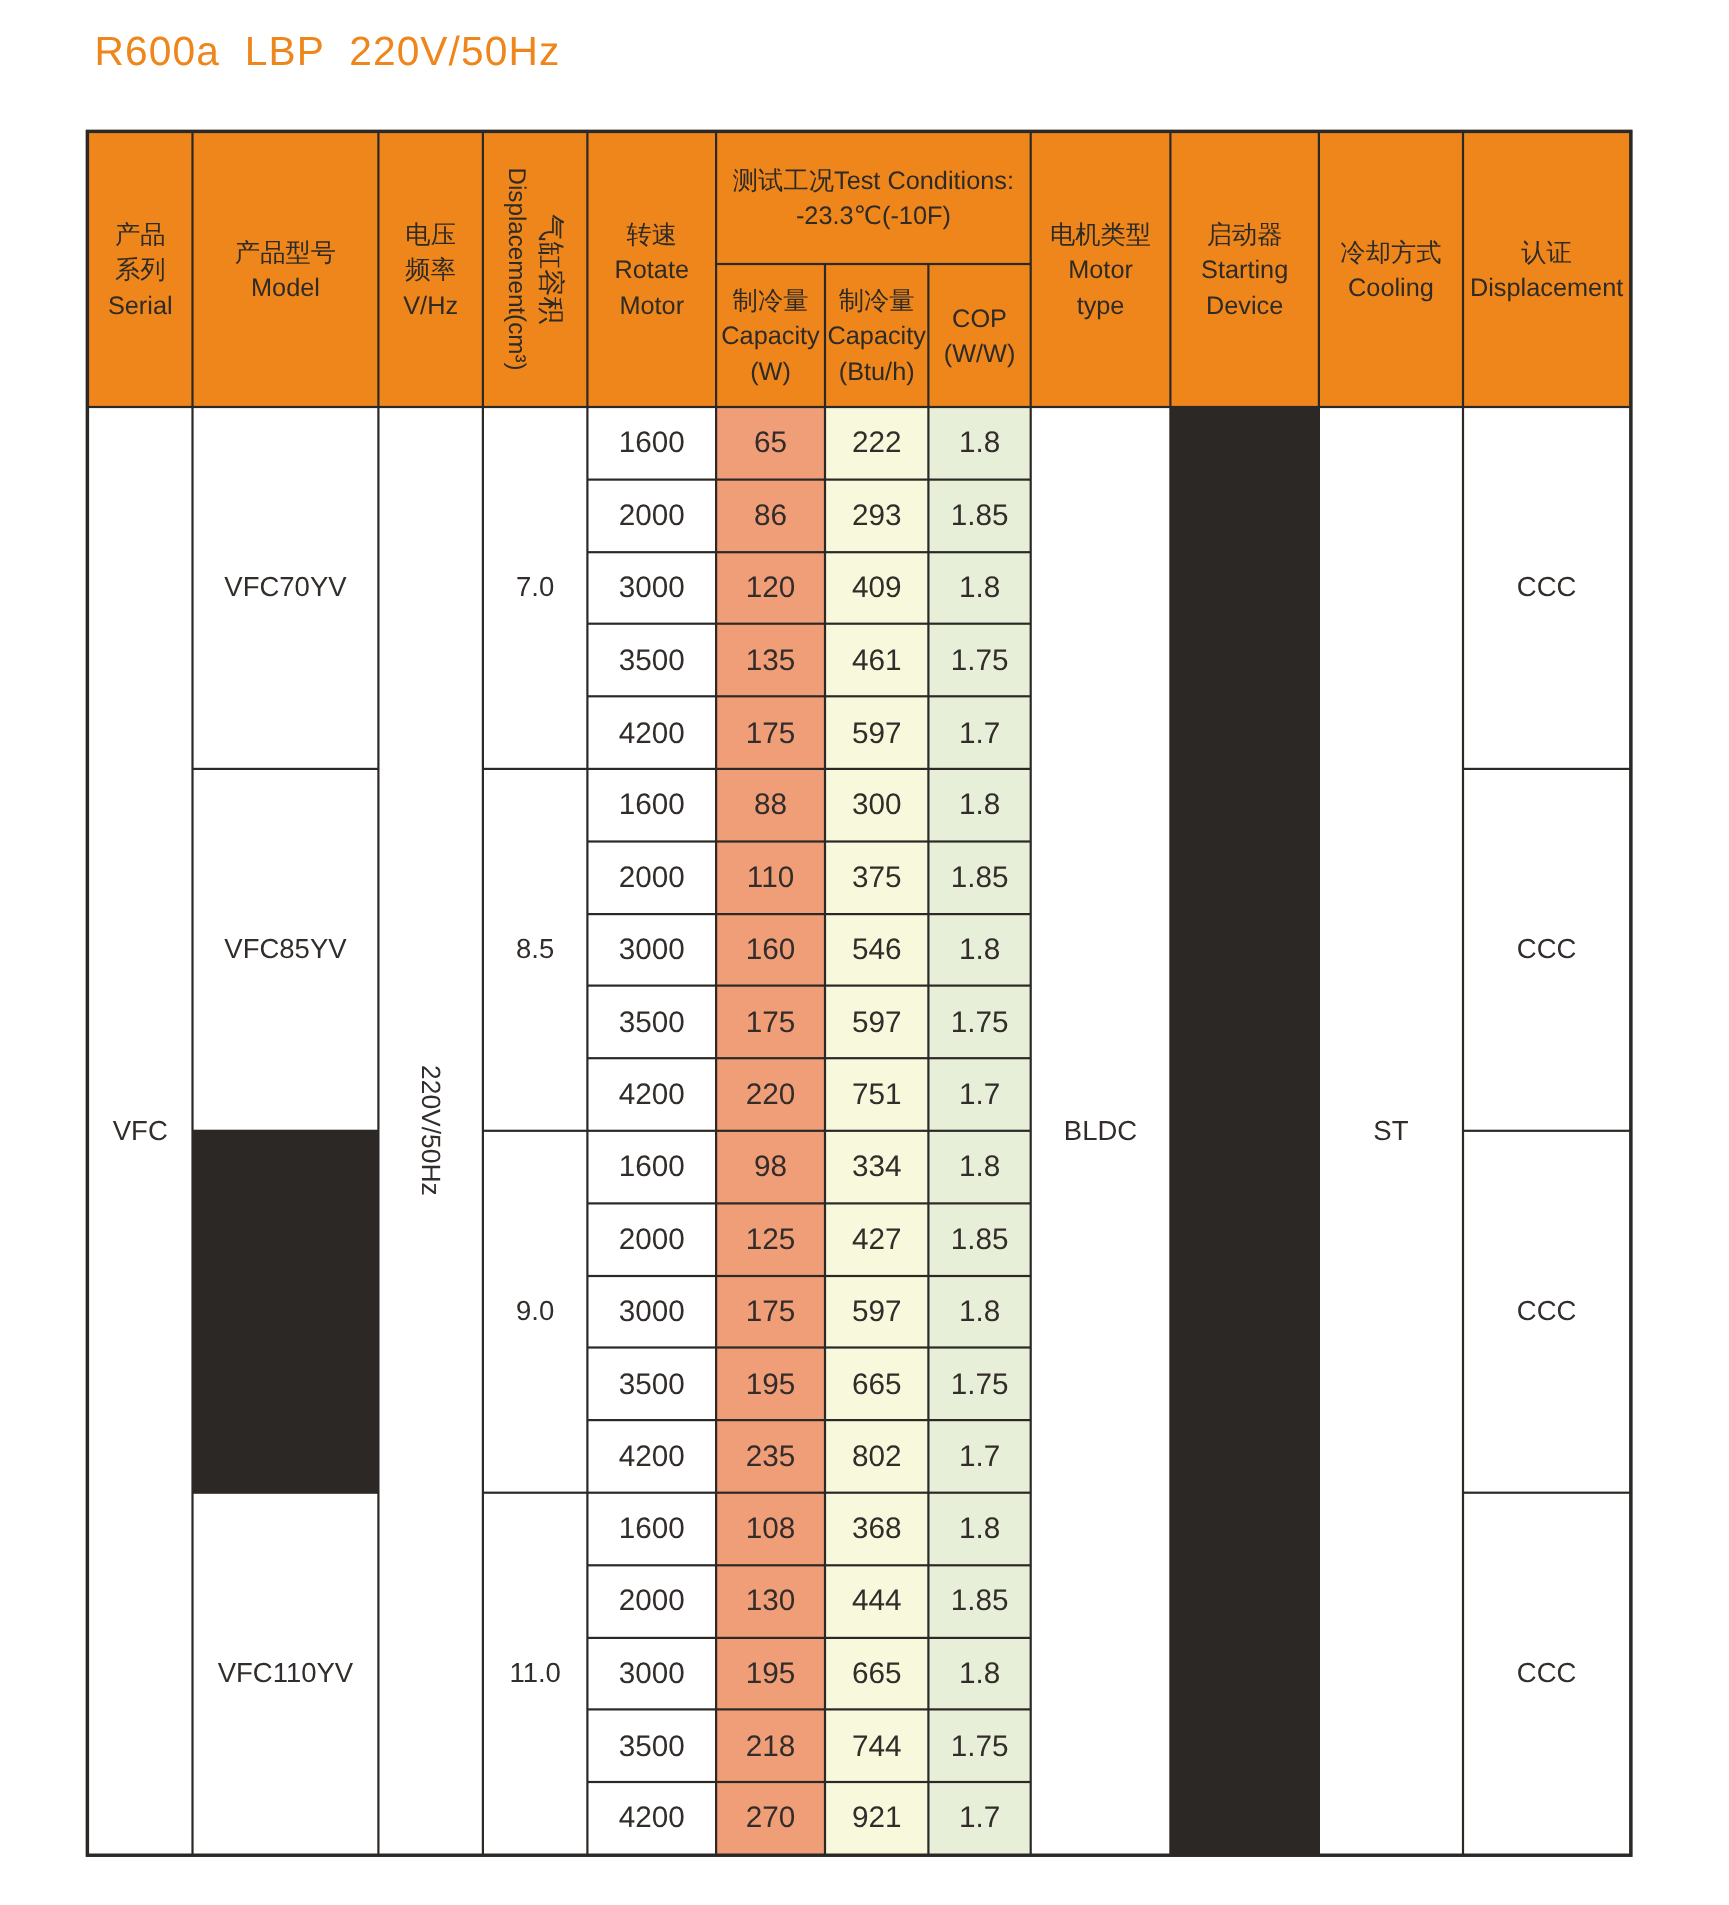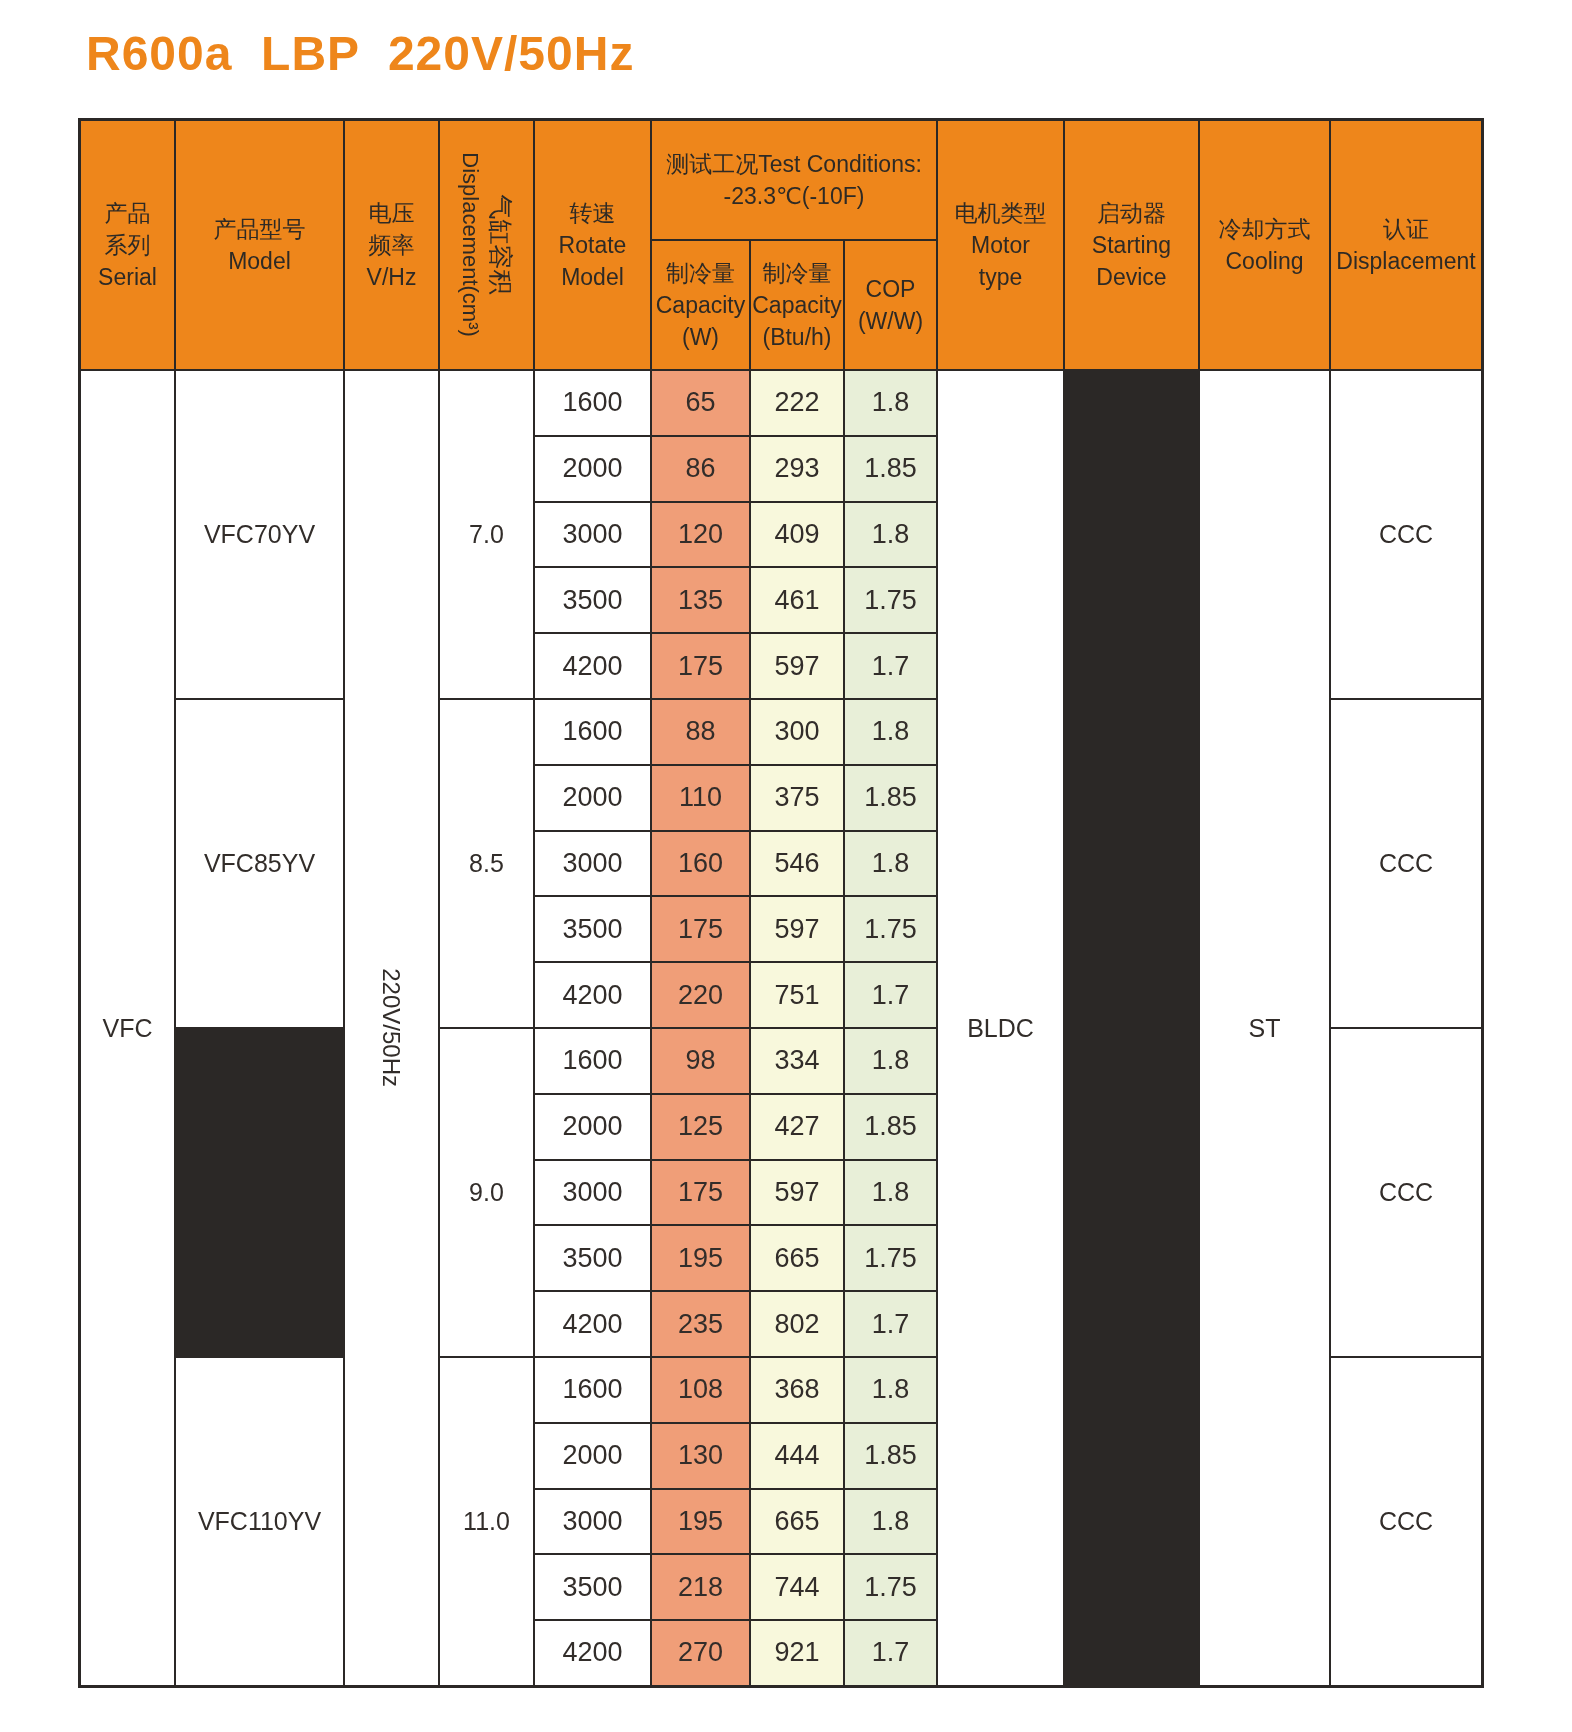--- a/index.html
+++ b/index.html
@@ -11,21 +11,21 @@
     --ink:#322D2A;
   }
   html,body{margin:0;padding:0;background:#ffffff;}
   body{
     width:1572px;height:1732px;position:relative;
     font-family:"Liberation Sans","DejaVu Sans",sans-serif;
     color:var(--ink);
   }
   .page-title{
     position:absolute;left:86px;top:26px;
-    font-size:48px;font-weight:bold;color:var(--orange);
+    font-size:37px;font-weight:normal;color:var(--orange);
     white-space:pre;letter-spacing:1px;
   }
   .spec-table{
     position:absolute;left:78px;top:118px;
     display:grid;
     grid-template-columns:93px 167px 93px 93px 115px 97px 92px 91px 125px 133px 129px 150px;
     grid-template-rows:118px 128px repeat(20,63.8px);
     gap:2px;
     background:var(--line);
     border:3px solid var(--line);
@@ -68,21 +68,21 @@
 频率
 V/Hz</div>
   <div class="cell hdr" style="grid-area:1/4/3/5">
     <div class="vtext">
       <span class="cn">气缸容积</span>
       <span class="en">Displacement(cm³)</span>
     </div>
   </div>
   <div class="cell hdr" style="grid-area:1/5/3/6">转速
 Rotate
-Model</div>
+Motor</div>
   <div class="cell hdr" style="grid-area:1/6/2/9">测试工况Test Conditions:
 -23.3℃(-10F)</div>
   <div class="cell hdr" style="grid-area:2/6/3/7">制冷量
 Capacity
 (W)</div>
   <div class="cell hdr" style="grid-area:2/7/3/8">制冷量
 Capacity
 (Btu/h)</div>
   <div class="cell hdr" style="grid-area:2/8/3/9">COP
 (W/W)</div>

